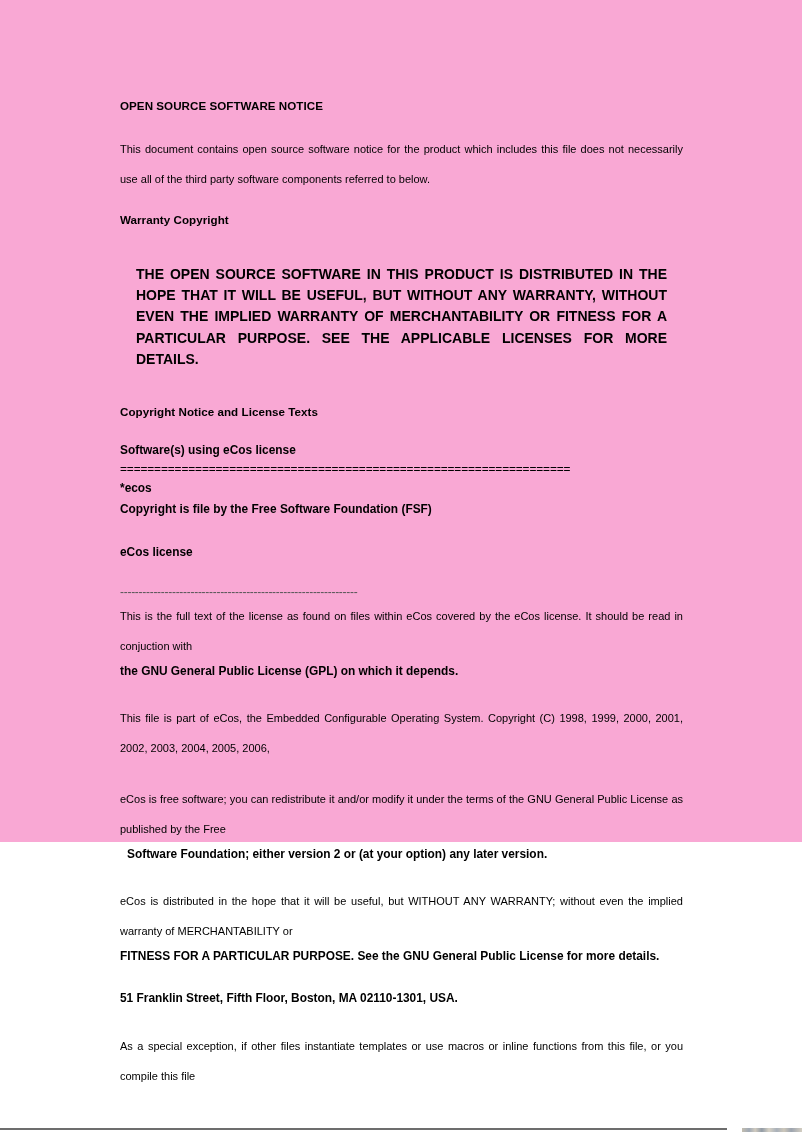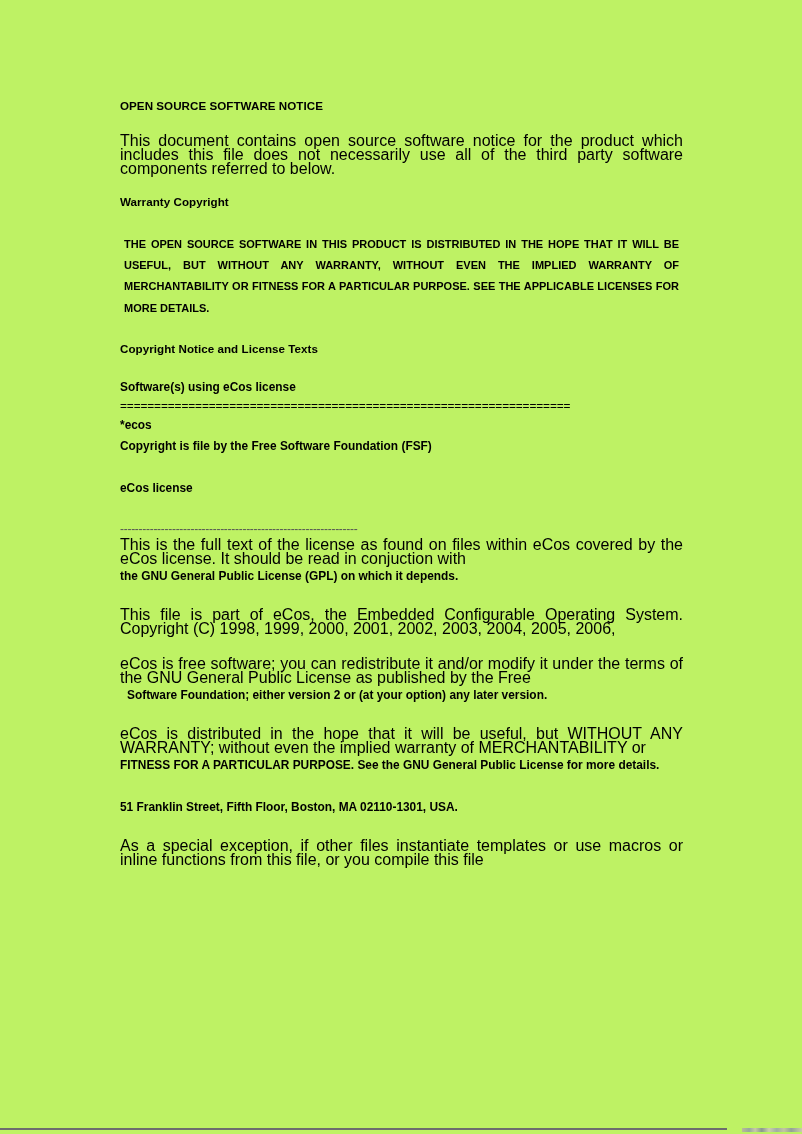--- a/index.html
+++ b/index.html
@@ -14,66 +14,66 @@
     font-family: "Liberation Sans", sans-serif;
     color: #000000;
     overflow: hidden;
   }
 
   .page {
     position: absolute;
     left: 0;
     top: 0;
     width: 802px;
-    height: 1134px;
-    background: #bef264;
+    height: 842px;
+    background: #f9a8d4;
   }
 
   .content {
     position: absolute;
     left: 120px;
     top: 99px;
     width: 563px;
   }
 
   
   .h-bold {
     font-size: 11.6px;
     font-weight: bold;
     line-height: 14px;
     letter-spacing: 0.05px;
     margin: 0;
     text-align: left;
   }
 
   .para {
-    font-size: 16px;
+    font-size: 11px;
     font-weight: normal;
-    line-height: 14px;
+    line-height: 30px;
     margin: 0;
     text-align: justify;
     text-justify: inter-word;
     -webkit-hyphens: none;
     hyphens: none;
   }
 
   .para-left {
     font-size: 11.9px;
     font-weight: bold;
     line-height: 21.2px;
     margin: 0;
     text-align: left;
     white-space: pre-wrap;
   }
 
   .para-bold {
-    font-size: 11px;
+    font-size: 14px;
     font-weight: bold;
     line-height: 21.2px;
-    margin: 4px;
+    margin: 16px;
     text-align: justify;
     text-justify: inter-word;
   }
 
   .para.nojust-last,
   .para-bold.nojust-last {
     text-align-last: left;
   }
 
   

